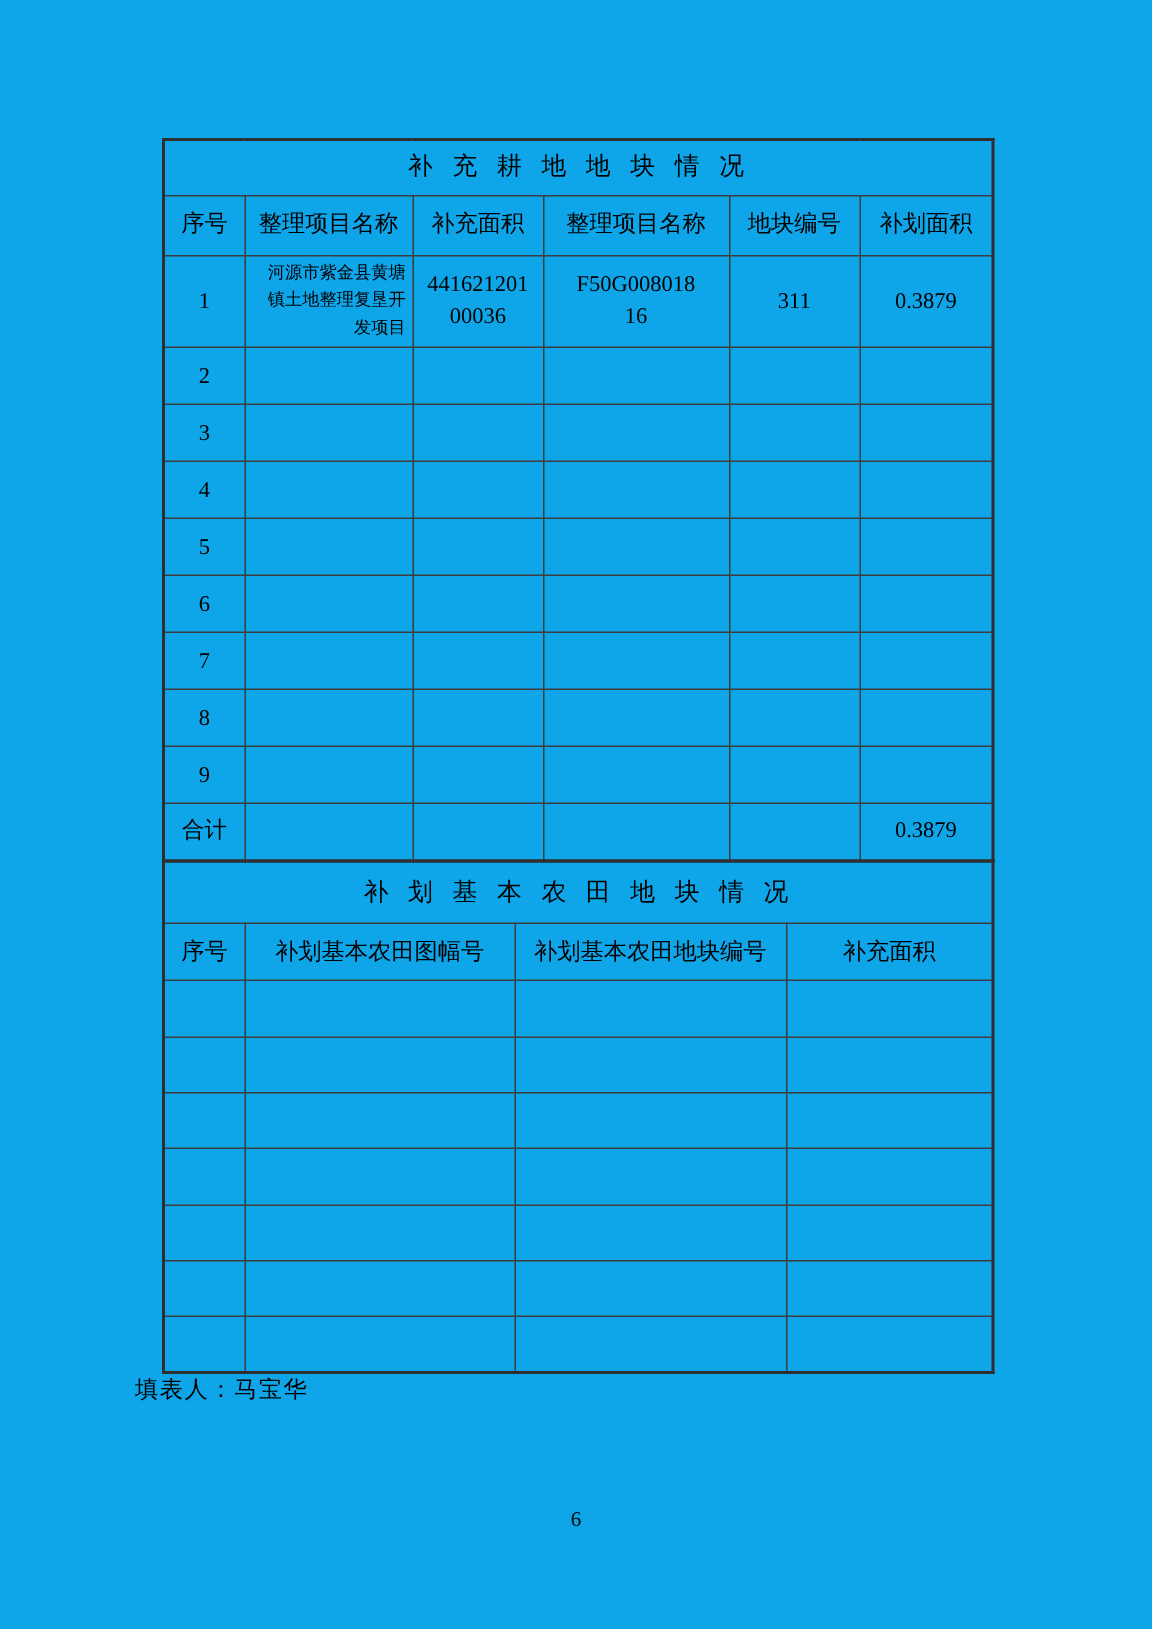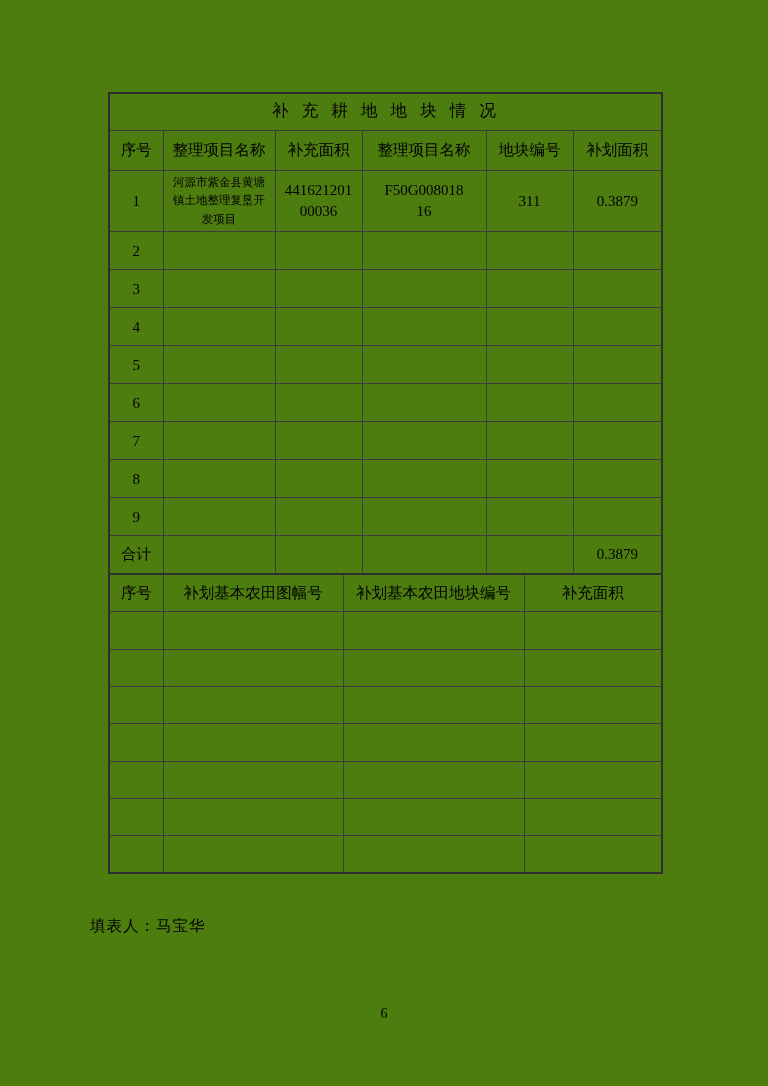--- a/index.html
+++ b/index.html
@@ -6,21 +6,21 @@
   html, body {
     margin: 0; padding: 0;
     background: #ffffff;
     font-family: "Liberation Serif", "DejaVu Serif", serif;
     color: #000000;
   }
   .page {
     position: relative;
     width: 768px;
     height: 1086px;
-    background: #4d7c0f;
+    background: #0ea5e9;
     overflow: hidden;
   }
   .tables-wrap {
     position: absolute;
     left: 108px;
     top: 92px;
     width: 553px;
   }
   table {
     border-collapse: collapse;
@@ -48,20 +48,21 @@
   tr.data-row-1 td { height: 59px; }
   tr.empty-row td { height: 38px; }
   tr.total-row td { height: 38px; margin-left: 47px; }
   tr.t2-hdr-row td { height: 38px; font-size: 15.5px; }
   tr.t2-empty-row td { height: 37.3px; }
   tr.t2-title-row td.title-cell { height: 42px; }
   td.name-cell {
     font-size: 11.5px;
     line-height: 1.65;
     padding: 2px 4px;
+    text-align: right;
   }
   td.wrap-num {
     white-space: pre-line;
     line-height: 1.4;
   }
   .filler-line {
     position: absolute;
     left: 90px;
     top: 916px;
     font-size: 15.5px;
@@ -190,20 +191,23 @@
       </table>
 
     <table class="t2">
       <colgroup>
         <col style="width:54px">
           <col style="width:180px">
           <col style="width:181px">
           <col style="width:138px">
       </colgroup>
       <tbody>
+          <tr class="t2-title-row">
+        <td colspan="4" class="title-cell">补 划 基 本 农 田 地 块 情 况</td>
+      </tr>
       <tr class="t2-hdr-row">
         <td>序号</td>
         <td>补划基本农田图幅号</td>
         <td>补划基本农田地块编号</td>
         <td>补充面积</td>
       </tr>
       <tr class="t2-empty-row">
         <td></td>
             <td></td>
         <td></td>

